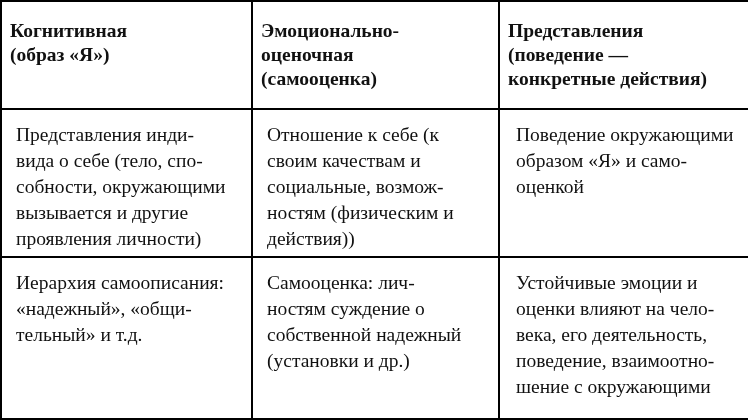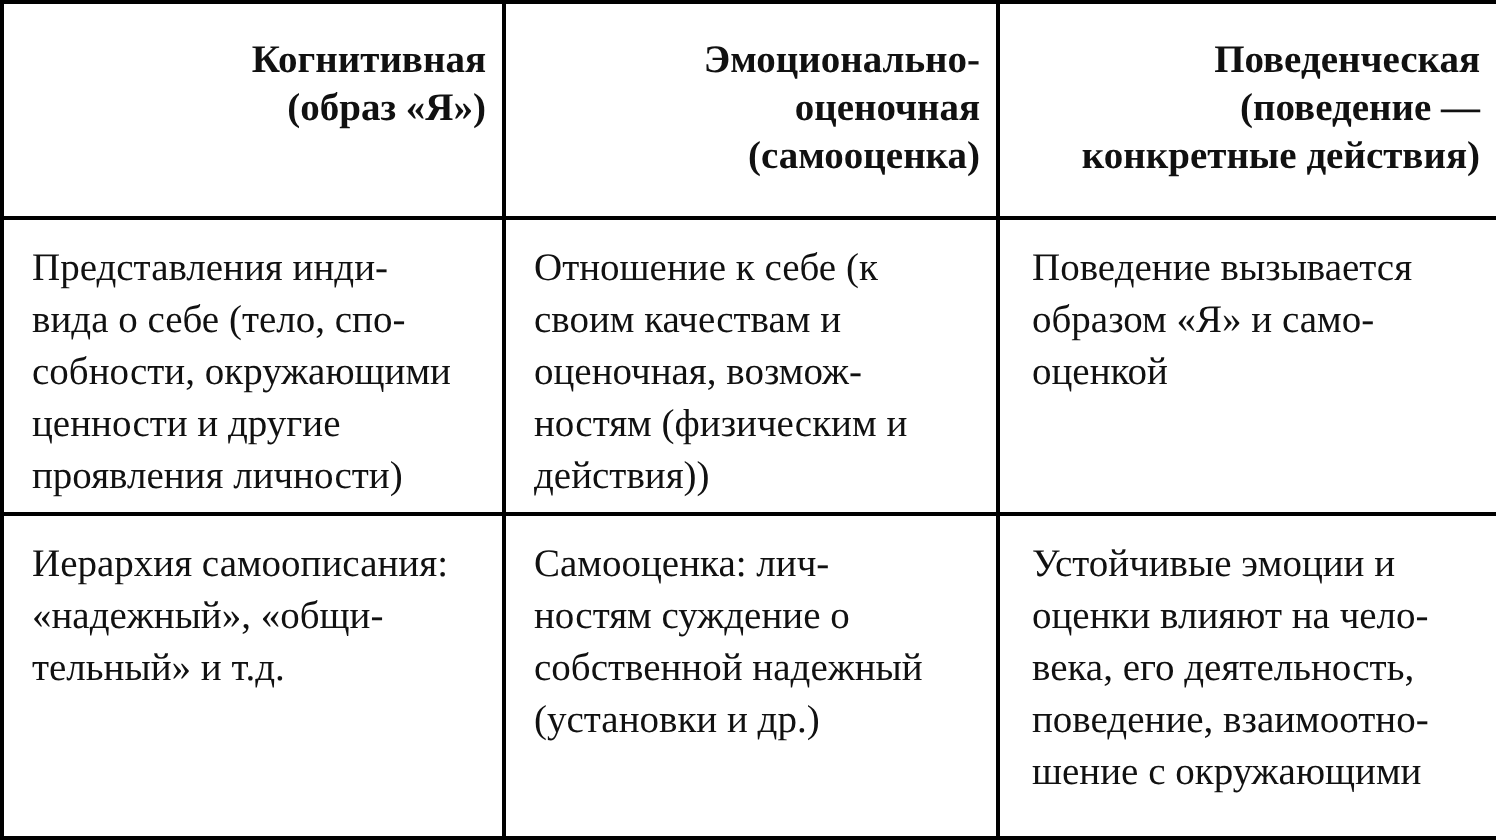--- a/index.html
+++ b/index.html
@@ -32,21 +32,21 @@
     col.c1 { width: 251px; }
     col.c2 { width: 247px; }
     col.c3 { width: 250px; }
     tr.head { height: 105px; }
     tr.r1 { height: 124px; }
     tr.r2 { height: 158px; }
     th {
       font-weight: bold;
       font-size: 19.5px;
       line-height: 24px;
-      text-align: right;
+      text-align: left;
       padding-top: 17px !important;
     }
     th .inner {
       display: block;
       padding: 0 8px;
     }
     td {
       font-size: 19.5px;
       line-height: 26px;
       text-align: left;
@@ -78,49 +78,49 @@
     </th>
     <th>
       <span class="inner">
         <span class="line">Эмоционально-</span>
         <span class="line">оценочная</span>
         <span class="line">(самооценка)</span>
       </span>
     </th>
     <th>
       <span class="inner">
-        <span class="line">Поведенческая</span>
+        <span class="line">Представления</span>
         <span class="line">(поведение —</span>
         <span class="line">конкретные действия)</span>
       </span>
     </th>
   </tr>
 
   <tr class="r1">
     <td class="col1">
       <span class="inner">
         <span class="line">Представления инди-</span>
         <span class="line">вида о себе (тело, спо-</span>
         <span class="line">собности, окружающими</span>
-        <span class="line">ценности и другие</span>
+        <span class="line">вызывается и другие</span>
         <span class="line">проявления личности)</span>
       </span>
     </td>
     <td class="col2">
       <span class="inner">
         <span class="line">Отношение к себе (к</span>
         <span class="line">своим качествам и</span>
-        <span class="line">оценочная, возмож-</span>
+        <span class="line">социальные, возмож-</span>
         <span class="line">ностям (физическим и</span>
         <span class="line">действия))</span>
       </span>
     </td>
     <td class="col3">
       <span class="inner">
-        <span class="line">Поведение вызывается</span>
+        <span class="line">Поведение окружающими</span>
         <span class="line">образом «Я» и само-</span>
         <span class="line">оценкой</span>
       </span>
     </td>
   </tr>
 
   <tr class="r2">
     <td class="col1">
       <span class="inner">
         <span class="line">Иерархия самоописания:</span>

